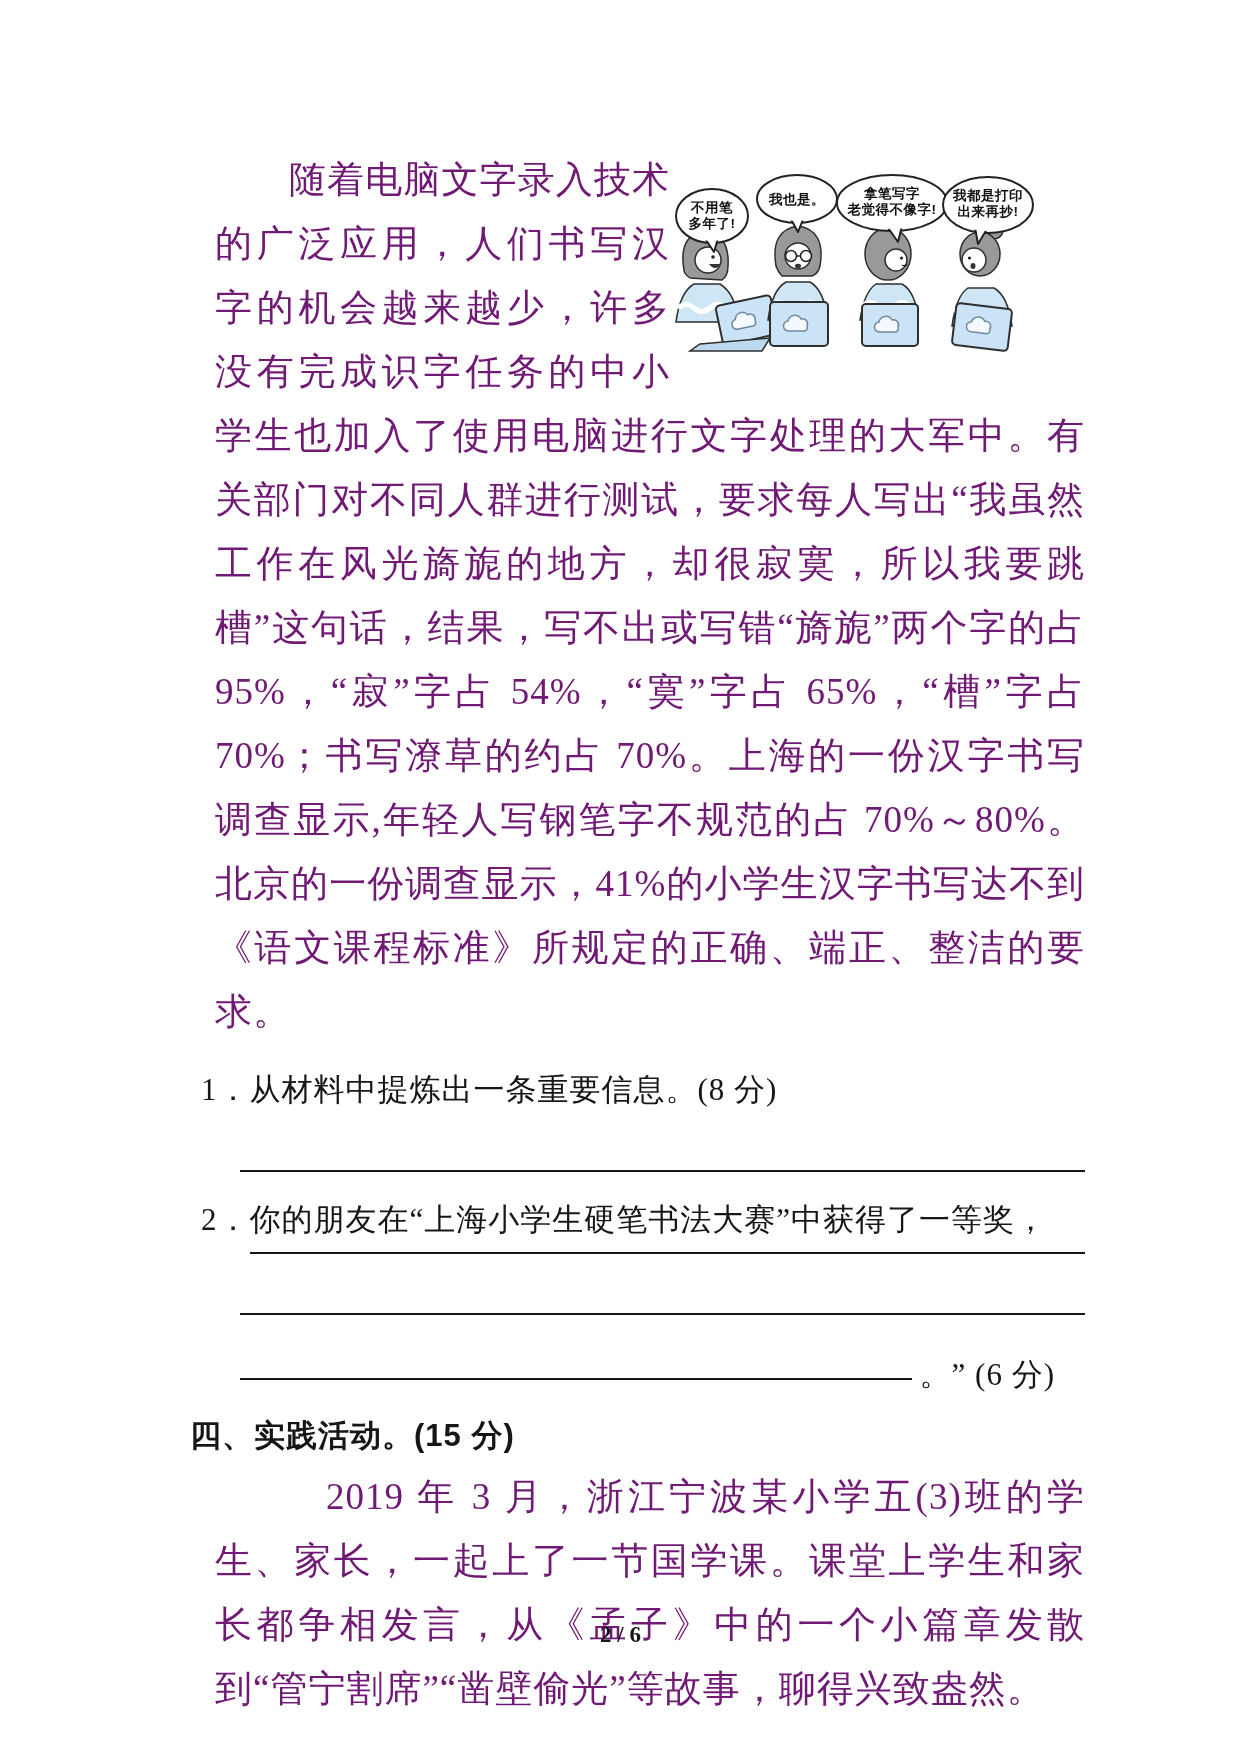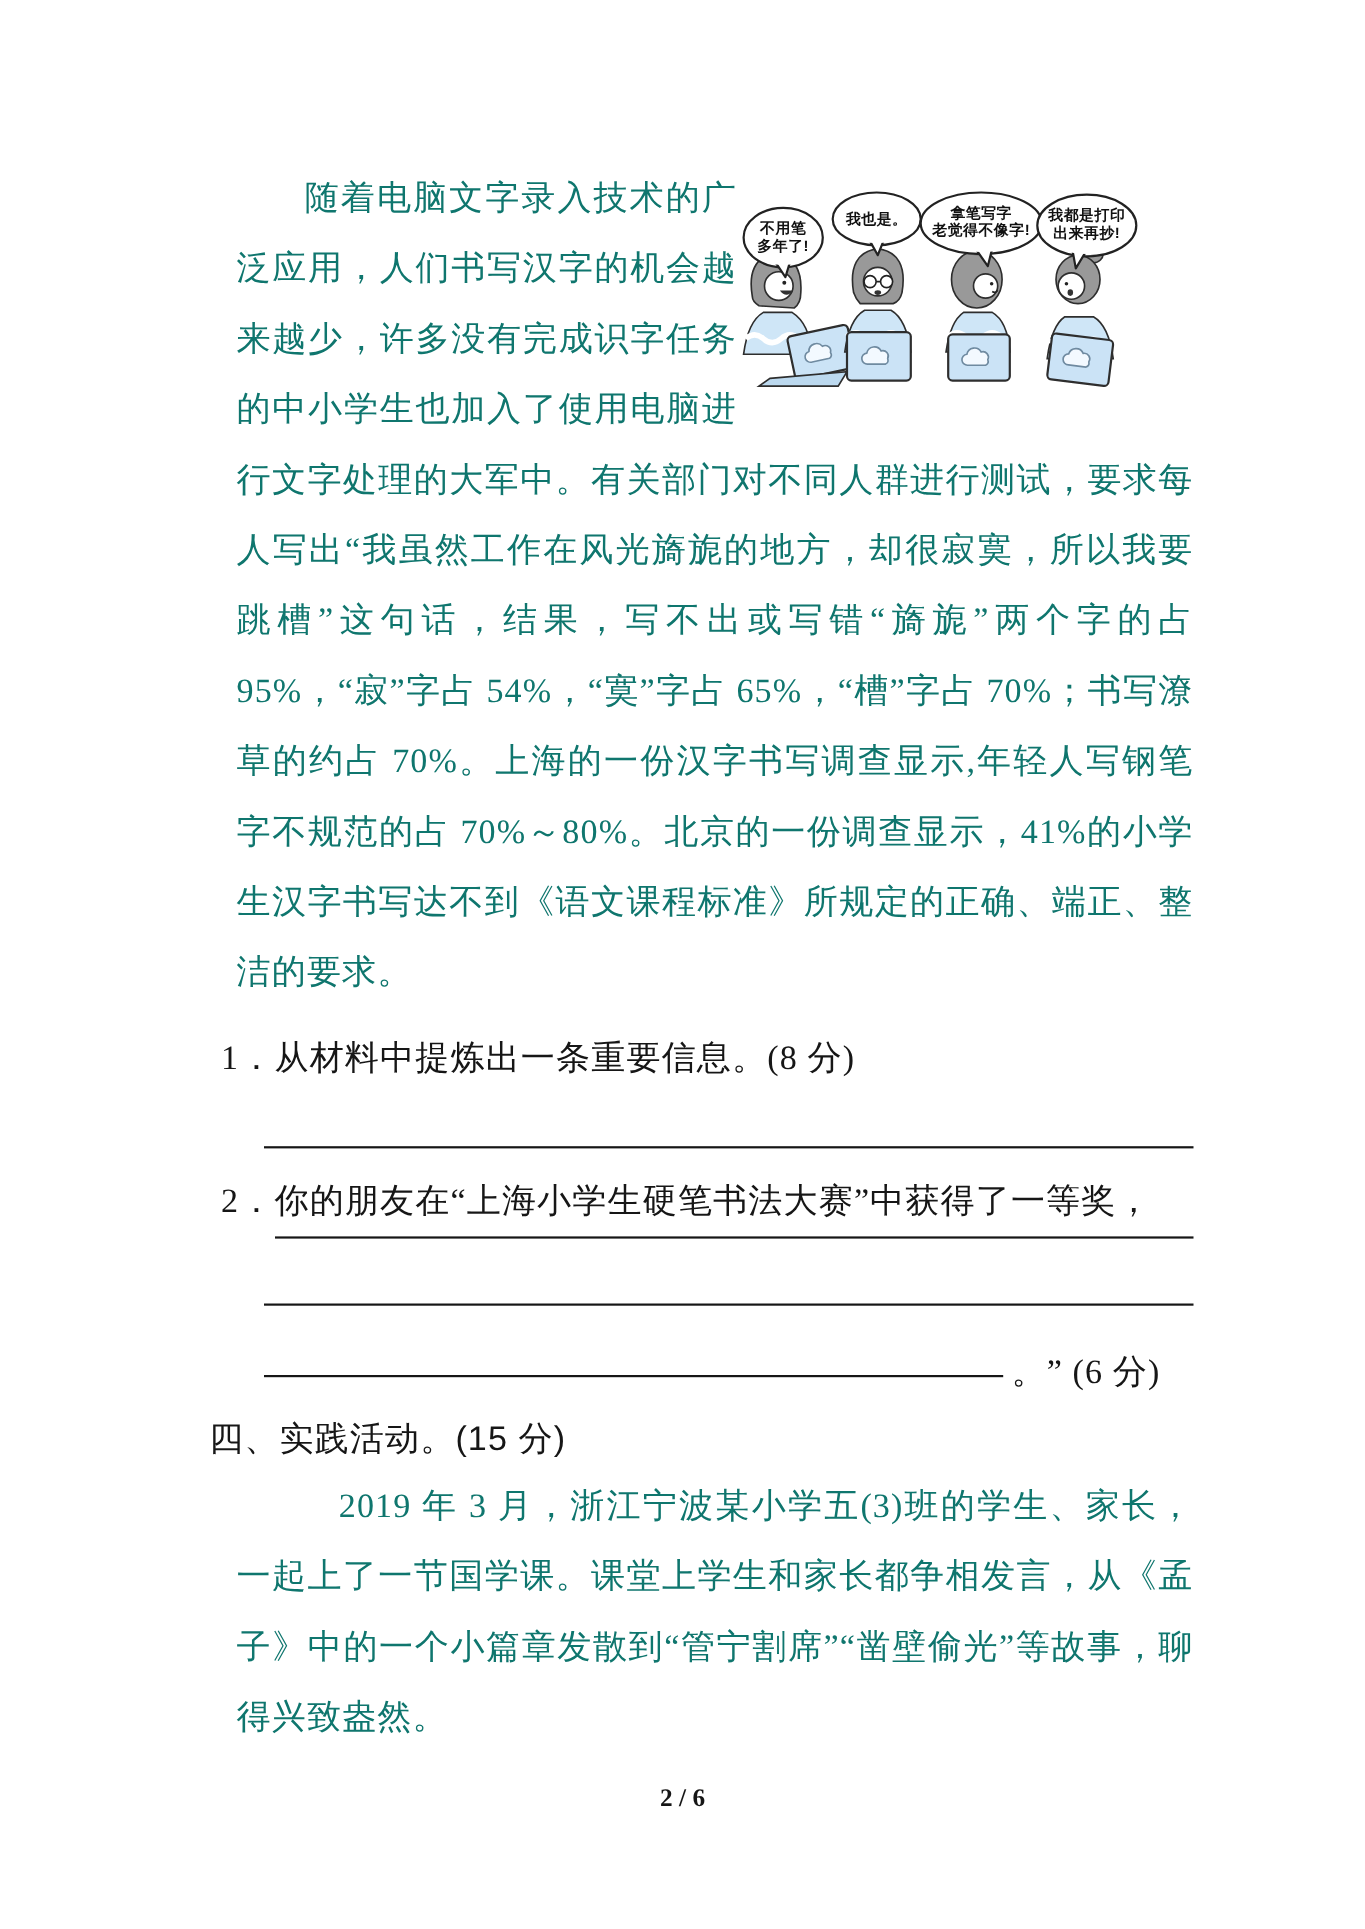--- a/index.html
+++ b/index.html
@@ -1,37 +1,37 @@
 <!DOCTYPE html>
 <html><head>
 <meta charset="utf-8">
 <style>
   html,body{margin:0;padding:0}
   body{width:1241px;height:1754px;background:#ffffff;font-family:"Liberation Serif","DejaVu Serif",serif;color:#161616}
   .page{position:relative;width:1241px;height:1754px;background:#fff;overflow:hidden}
   .content{position:absolute;left:215px;top:148px;width:870px}
-  .body-text{font-size:31px;line-height:64px;text-align:justify;letter-spacing:1px;margin:0;color:#0f766e}
+  .body-text{font-size:37px;line-height:64px;text-align:justify;letter-spacing:1px;margin:0;color:#701a75}
   .p1{text-indent:2em}
   .p2{text-indent:3em}
   .illustration{float:right;width:415px;height:206px;padding:6px 50px 0 0;box-sizing:border-box}
   .q-item{display:flex;font-size:31px;line-height:64px;letter-spacing:1px;margin-left:-14px}
   .q-item.first{margin-top:14px}
   .q-num{flex:0 0 46px}
   .q-text{flex:1}
   .answer-line{margin-left:25px;border-bottom:2px solid #161616}
   .answer-line.a1{height:48px}
   .answer-line.a2{height:46px}
   .q2{margin-top:16px}
   .quote-row{display:flex}
   .blank{flex:1;align-self:flex-end;border-bottom:2px solid #161616;height:0}
   .quote-row .blank{margin-bottom:13px}
   .suffix-row{display:flex;margin-top:28px;margin-left:25px;height:64px;line-height:64px;font-size:31px;letter-spacing:1px;padding-right:30px}
   .suffix-row .blank{margin-bottom:27px}
   .suffix{white-space:nowrap;padding-left:8px}
-  .section-heading{font-family:"Liberation Sans","DejaVu Sans",sans-serif;font-weight:400;font-size:31px;line-height:58px;margin:0 0 0 -25px;letter-spacing:1px}
+  .section-heading{font-family:"Liberation Sans","DejaVu Sans",sans-serif;font-weight:700;font-size:31px;line-height:58px;margin:0 0 0 -25px;letter-spacing:1px}
   .footer{position:absolute;left:0;right:0;top:1622px;text-align:center;font-weight:700;font-size:23px;font-family:"Liberation Serif","DejaVu Serif",serif}
   svg text.bubble-txt{font-family:"Liberation Sans","DejaVu Sans",sans-serif;font-weight:700;font-size:13.5px;fill:#111;text-anchor:middle;letter-spacing:.5px}
 </style>
 </head>
 <body>
 
 <div class="page">
   <div class="content">
 
     <div>

